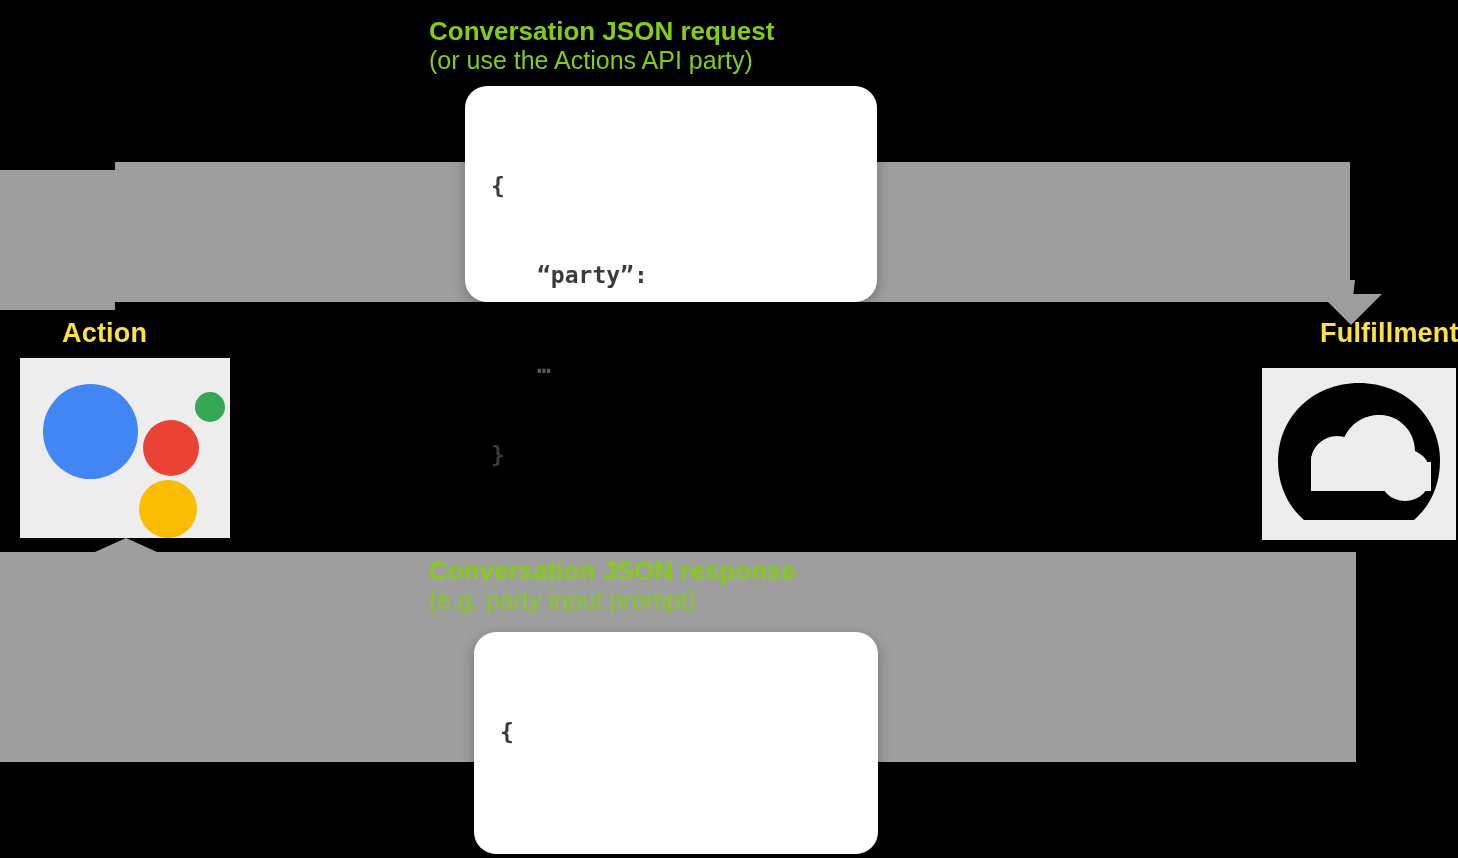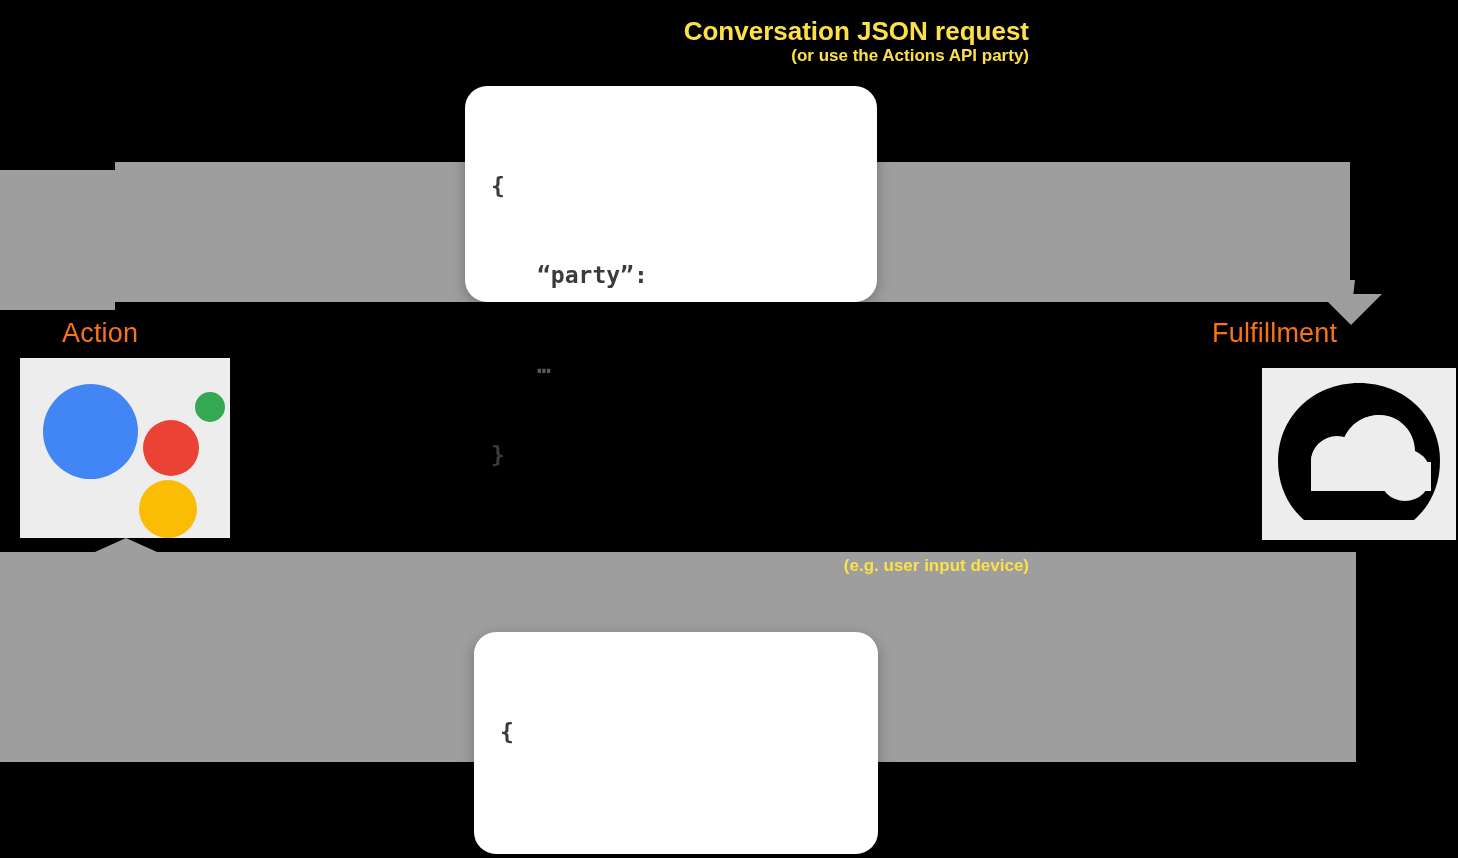--- a/index.html
+++ b/index.html
@@ -15,23 +15,23 @@
   .band svg{display:block;}
 
   
   .node{
     position:absolute;
     background:#ededed;
     display:flex;align-items:center;justify-content:center;
   }
   .node-label{
     position:absolute;
-    color:#f97316;
+    color:#fde047;
     font-size:27px;
-    font-weight:400;
+    font-weight:700;
     letter-spacing:.2px;
     white-space:nowrap;
   }
 
   
   .assistant{position:relative;width:180px;height:160px;}
   .dot{position:absolute;border-radius:50%;}
   .dot-blue{width:95px;height:95px;background:#4285f4;left:8px;top:16px;}
   .dot-red{width:56px;height:56px;background:#ea4335;left:108px;top:52px;}
   .dot-green{width:30px;height:30px;background:#34a853;left:160px;top:24px;}
@@ -56,26 +56,26 @@
     color:#3b3b3b;
     line-height:1.30;
     white-space:pre;
   }
   .code .ind{padding-left:2.0em;}
   .code .ell{padding-left:2.0em;color:#5a5a5a;letter-spacing:1px;}
 
   
   .caption{
     position:absolute;
-    text-align:right;
-    color:#fde047;
+    text-align:left;
+    color:#84cc16;
     white-space:nowrap;
   }
   .caption .l1{font-size:26px;font-weight:700;line-height:1.16;}
-  .caption .l2{font-size:17px;font-weight:700;line-height:1.16;}
+  .caption .l2{font-size:25px;font-weight:400;line-height:1.16;}
 </style>
 </head>
 <body>
 
 <div class="stage">
 
   <div class="band" style="left:0px;top:162px;">
     <svg width="1458" height="165" viewBox="0 0 1458 165" aria-hidden="true">
       <path d="M0,8 L115,8 L115,0 L1350,0 L1350,118 L1355,118 L1350,160 L1345,118 L1350,118 L1350,140 L115,140 L115,148 L0,148 Z" fill="#9e9e9e"></path>
       <path d="M0,8 L1350,8 L1350,140 L0,140 Z" fill="#9e9e9e"></path>
@@ -106,29 +106,30 @@
         <path d="M85,4 C131,4 166,38 166,82 C166,108 155,128 140,141 L30,141 C15,128 4,108 4,82 C4,38 39,4 85,4 Z" fill="#000"></path>
         <path d="M63,108 C48,108 37,97 37,83 C37,69 48,58 63,58 C65,58 68,58 70,59 C76,45 90,36 105,36 C125,36 141,52 141,72 C141,74 141,76 140,78 C150,81 157,90 157,100 C157,104 156,108 154,111 L154,112 L66,112 C65,112 64,110 63,108 Z" fill="#ededed"></path>
         <rect x="37" y="83" width="120" height="29" fill="#ededed"></rect>
         <circle cx="63" cy="83" r="26" fill="#ededed"></circle>
         <circle cx="105" cy="70" r="34" fill="#ededed"></circle>
         <circle cx="131" cy="96" r="26" fill="#ededed"></circle>
         <rect x="63" y="86" width="68" height="26" fill="#ededed"></rect>
       </svg>
     </div>
   </div>
-  <div class="node-label" style="left:1212px;top:318px;">Fulfillment</div>
+  <div class="node-label" style="left:1320px;top:318px;">Fulfillment</div>
 
   <div class="caption" style="left:429px;top:16px;width:600px;">
     <div class="l1">Conversation JSON request</div>
     <div class="l2">(or use the Actions API party)</div>
   </div>
 
   <div class="caption" style="left:429px;top:556px;width:600px;">
-    <div class="l2">(e.g. user input device)</div>
+    <div class="l1">Conversation JSON response</div>
+    <div class="l2">(e.g. party input prompt)</div>
   </div>
 
   <div class="card" style="left:465px;top:86px;width:412px;height:216px;">
     <div class="code">
       <div>{</div>
       <div class="ind">“party”:</div>
       <div class="ell">…</div>
       <div>}</div>
     </div>
   </div>

